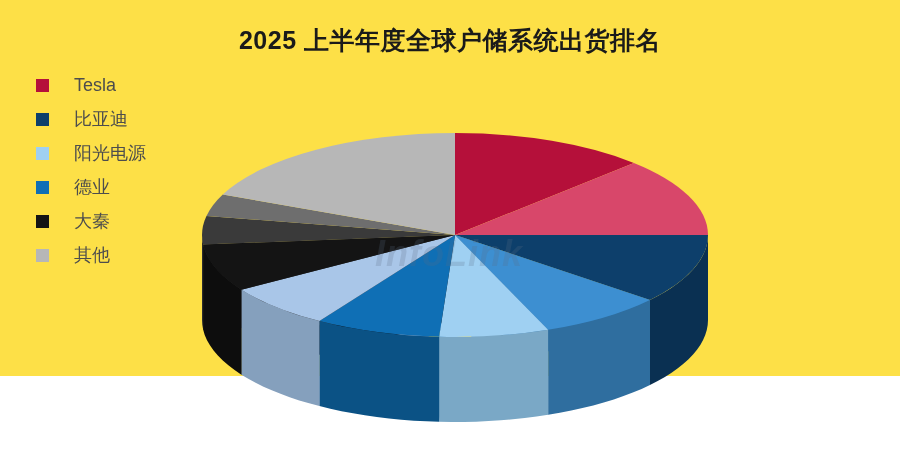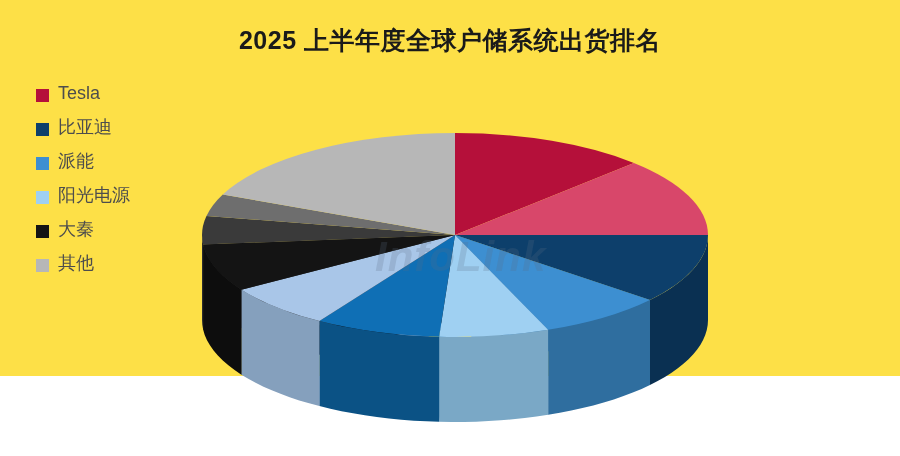--- a/index.html
+++ b/index.html
@@ -35,22 +35,23 @@
   }
   
   #legend {
     position: absolute;
     left: 36px;
     top: 68px;
     width: 165px;
   }
   .legend-row {
     display: flex;
-    align-items: flex-end;
+    align-items: center;
     height: 34px;
+    gap: 16px;
   }
   .legend-swatch {
     width: 13px;
     height: 13px;
     flex: 0 0 13px;
     margin-right: 9px;
     border: 1px solid rgba(255,255,255,0.0);
     box-sizing: border-box;
   }
   .legend-label {
@@ -65,21 +66,21 @@
     left: 190px;
     top: 110px;
     width: 540px;
     height: 330px;
   }
   #pie-svg { display: block; }
   #watermark {
     position: absolute;
     left: 375px;
     top: 233px;
-    font-size: 42px;
+    font-size: 36px;
     font-weight: bold;
     font-style: italic;
     color: rgba(90,110,130,0.22);
     letter-spacing: 1px;
     pointer-events: none;
     user-select: none;
   }
 </style>
 </head>
 <body>
@@ -91,26 +92,26 @@
   <div id="legend">
       <div class="legend-row">
         <span class="legend-swatch" style="background: rgb(181, 16, 58);"></span>
         <span class="legend-label">Tesla</span>
       </div>
       <div class="legend-row">
         <span class="legend-swatch" style="background: rgb(13, 63, 107);"></span>
         <span class="legend-label">比亚迪</span>
       </div>
       <div class="legend-row">
-        <span class="legend-swatch" style="background: rgb(61, 143, 209);"></span>
-        <span class="legend-label">派能</span>
+        <span class="legend-swatch" style="background: rgb(159, 208, 242);"></span>
+        <span class="legend-label">阳光电源</span>
       </div>
       <div class="legend-row">
-        <span class="legend-swatch" style="background: rgb(159, 208, 242);"></span>
-        <span class="legend-label">阳光电源</span>
+        <span class="legend-swatch" style="background: rgb(15, 111, 181);"></span>
+        <span class="legend-label">德业</span>
       </div>
       <div class="legend-row">
         <span class="legend-swatch" style="background: rgb(20, 20, 20);"></span>
         <span class="legend-label">大秦</span>
       </div>
       <div class="legend-row">
         <span class="legend-swatch" style="background: rgb(183, 183, 183);"></span>
         <span class="legend-label">其他</span>
       </div>
     </div>

